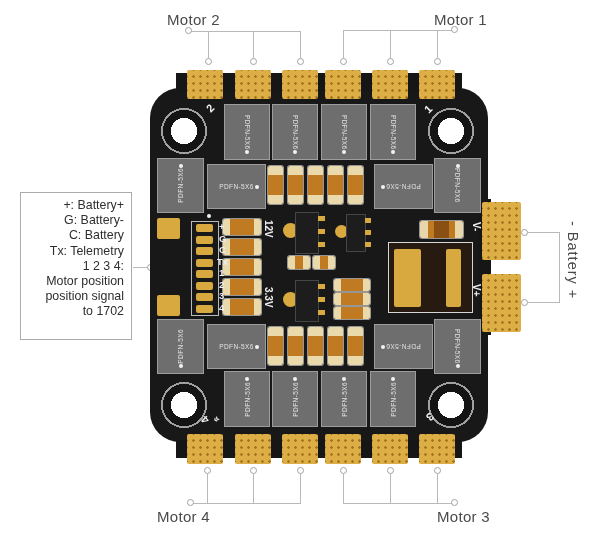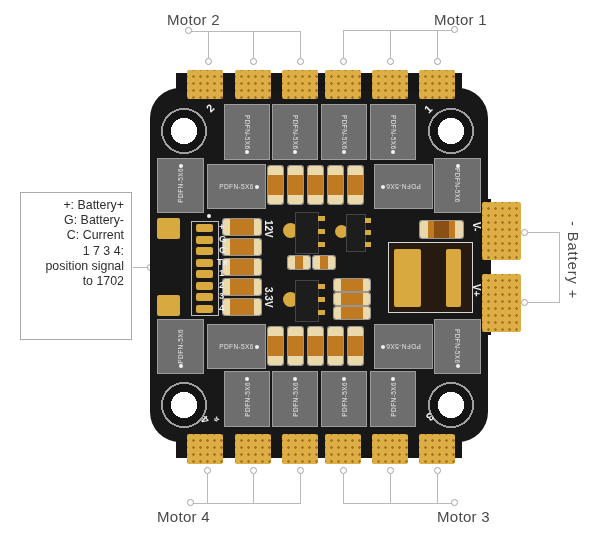--- a/index.html
+++ b/index.html
@@ -56,22 +56,24 @@
 
   <div class="mlabel" style="left:167px;top:11px;">Motor 2</div>
   <div class="mlabel" style="left:434px;top:11px;">Motor 1</div>
   <div class="mlabel" style="left:157px;top:508px;">Motor 4</div>
   <div class="mlabel" style="left:437px;top:508px;">Motor 3</div>
   <div class="vlabel" style="left:565px;top:221px;">- Battery +</div>
 
   <div class="note">
     <div>+: Battery+</div>
     <div>G: Battery-</div>
-    <div>C: Current</div>
-    <div>1 7 3 4:</div>
+    <div>C: Battery</div>
+    <div>Tx: Telemetry</div>
+    <div>1 2 3 4:</div>
+    <div>Motor position</div>
     <div>position signal</div>
     <div>to 1702</div>
   </div>
 
   <div class="wl" style="left:133px;top:266.5px;width:16px;height:1.5px;"></div>
   <div class="nd" style="left:147px;top:263.5px;"></div>
 
   <div class="wl" style="left:188px;top:30.5px;width:113px;height:1.5px;"></div>
   <div class="wl" style="left:207.5px;top:32px;width:1.5px;height:26px;"></div>
   <div class="wl" style="left:252.5px;top:32px;width:1.5px;height:26px;"></div>

